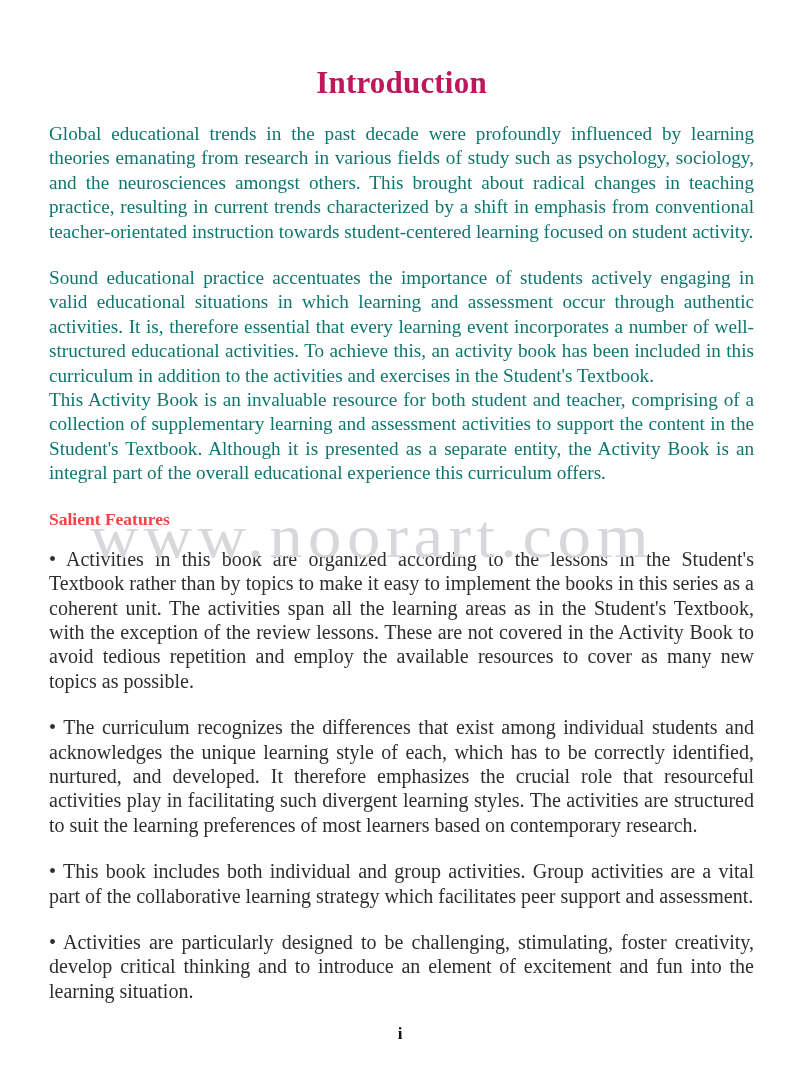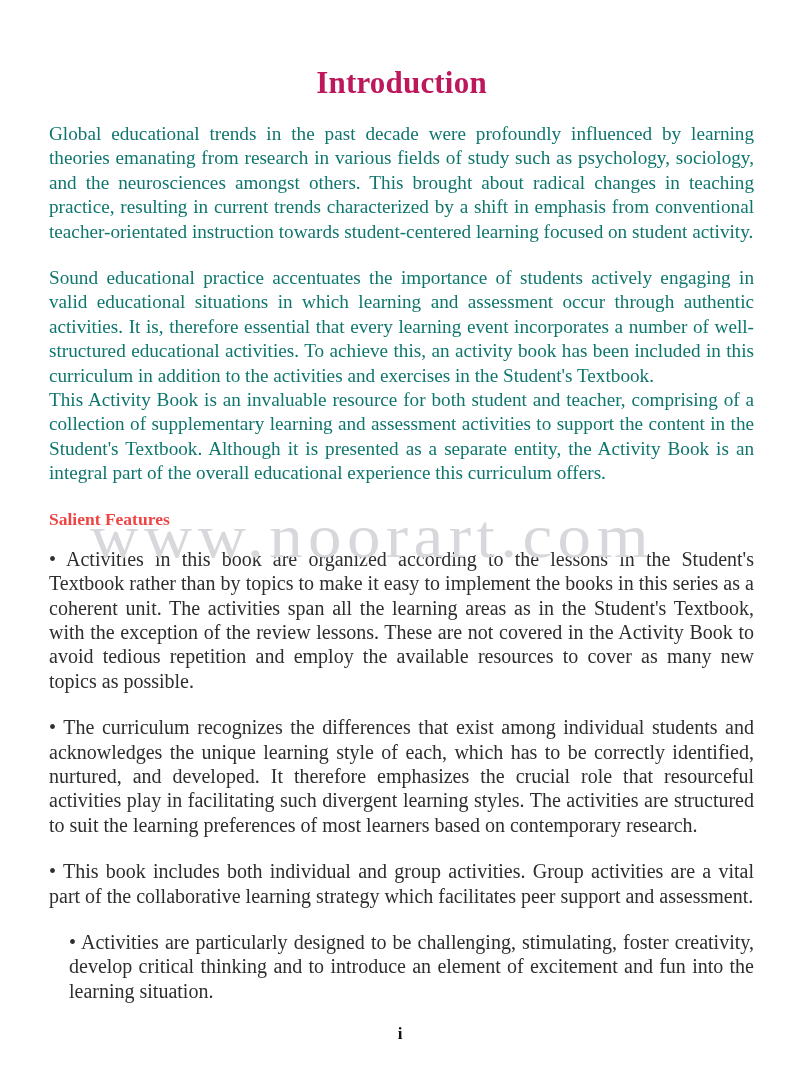--- a/index.html
+++ b/index.html
@@ -69,21 +69,20 @@
     font-size: 20px;
     line-height: 24.4px;
     text-align: justify;
     margin: 0 0 22px 0;
     color: #2e2e2e;
     position: relative;
   }
 
   .bullet:last-child {
     margin-bottom: 0;
-    margin-left: 20px;
   }
 
   .watermark {
     position: absolute;
     left: 0;
     top: 505px;
     width: 744px;
     height: 62px;
     pointer-events: none;
     display: flex;

